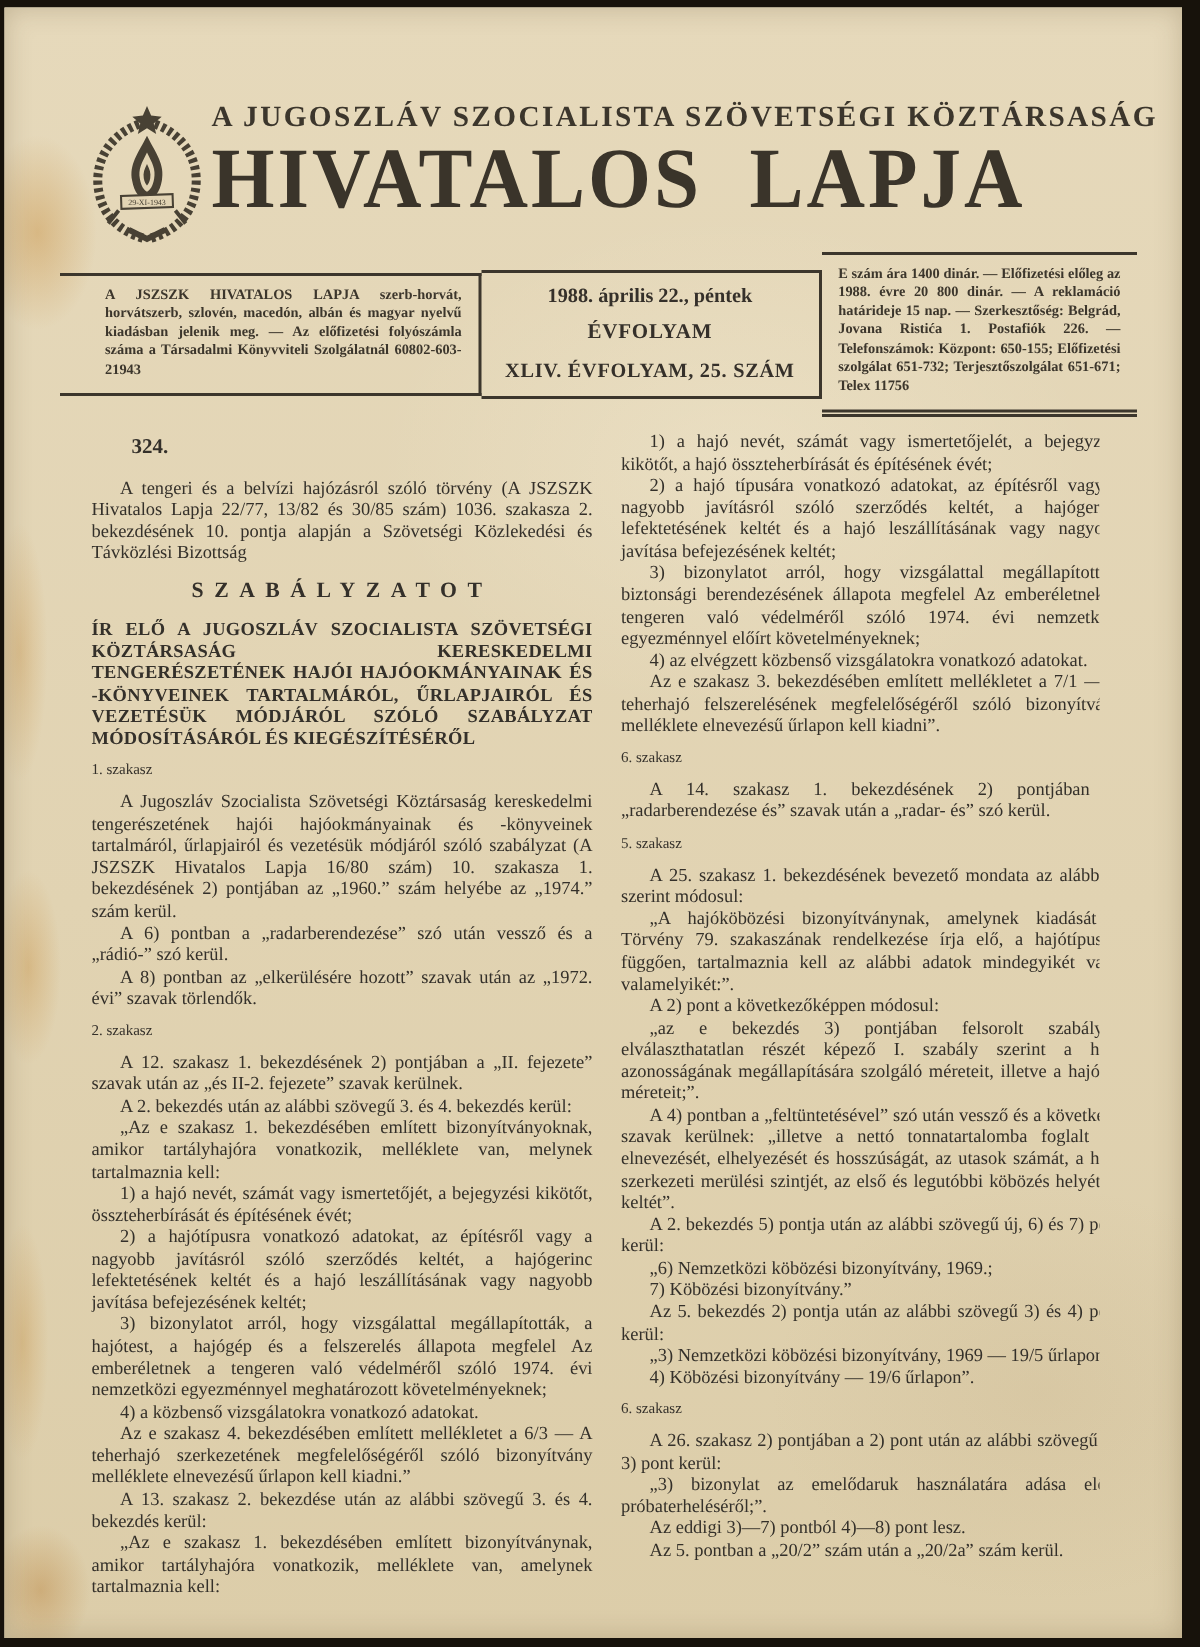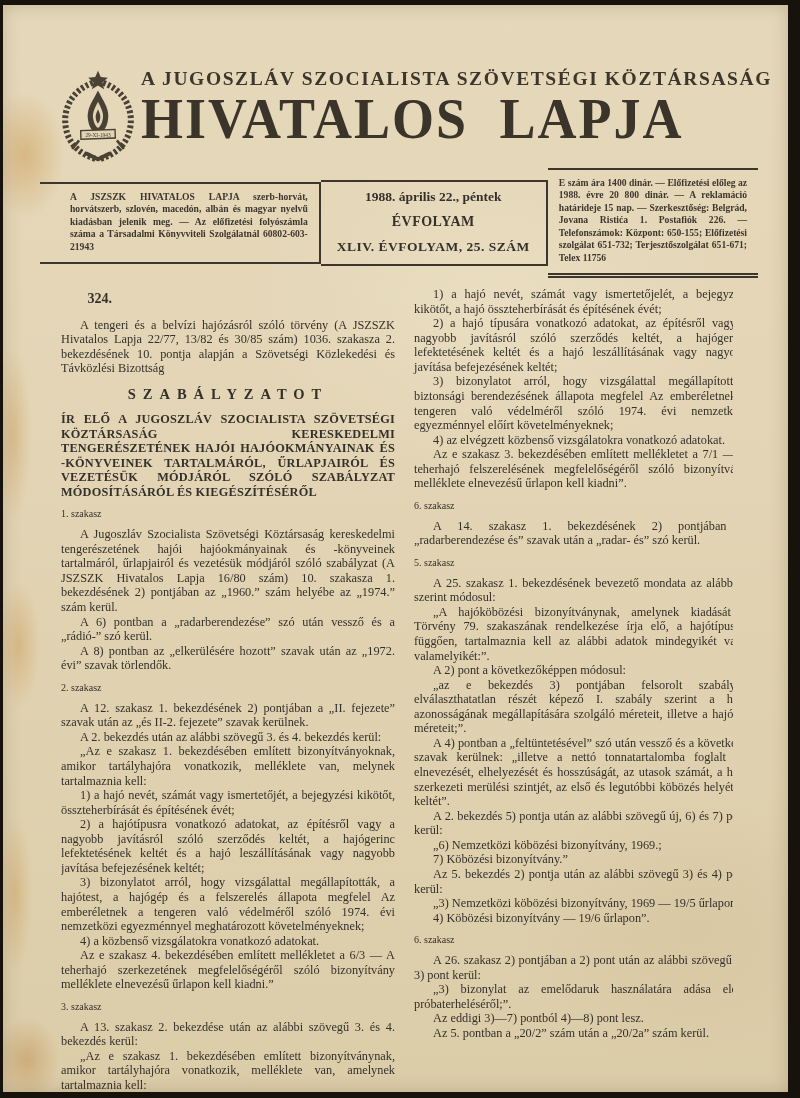--- a/index.html
+++ b/index.html
@@ -113,21 +113,20 @@
           <p>A 8) pontban az „elkerülésére hozott” szavak után az „1972. évi” szavak törlendők.</p>
           <p class="sect">2. szakasz</p>
           <p>A 12. szakasz 1. bekezdésének 2) pontjában a „II. fejezete” szavak után az „és II-2. fejezete” szavak kerülnek.</p>
           <p>A 2. bekezdés után az alábbi szövegű 3. és 4. bekezdés kerül:</p>
           <p>„Az e szakasz 1. bekezdésében említett bizonyítványoknak, amikor tartályhajóra vonatkozik, melléklete van, melynek tartalmaznia kell:</p>
           <p>1) a hajó nevét, számát vagy ismertetőjét, a bejegyzési kikötőt, összteherbírását és építésének évét;</p>
           <p>2) a hajótípusra vonatkozó adatokat, az építésről vagy a nagyobb javításról szóló szerződés keltét, a hajógerinc lefektetésének keltét és a hajó leszállításának vagy nagyobb javítása befejezésének keltét;</p>
           <p>3) bizonylatot arról, hogy vizsgálattal megállapították, a hajótest, a hajógép és a felszerelés állapota megfelel Az emberéletnek a tengeren való védelméről szóló 1974. évi nemzetközi egyezménnyel meghatározott követelményeknek;</p>
           <p>4) a közbenső vizsgálatokra vonatkozó adatokat.</p>
           <p>Az e szakasz 4. bekezdésében említett mellékletet a 6/3 — A teherhajó szerkezetének megfelelőségéről szóló bizonyítvány melléklete elnevezésű űrlapon kell kiadni.”</p>
-          <p class="sect">3. szakasz</p>
           <p>A 13. szakasz 2. bekezdése után az alábbi szövegű 3. és 4. bekezdés kerül:</p>
           <p>„Az e szakasz 1. bekezdésében említett bizonyítványnak, amikor tartályhajóra vonatkozik, melléklete van, amelynek tartalmaznia kell:</p>
         </div>
       <div class="col" id="col-right">
           <p>1) a hajó nevét, számát vagy ismertetőjelét, a bejegyzési kikötőt, a hajó összteherbírását és építésének évét;</p>
           <p>2) a hajó típusára vonatkozó adatokat, az építésről vagy a nagyobb javításról szóló szerződés keltét, a hajógerinc lefektetésének keltét és a hajó leszállításának vagy nagyobb javítása befejezésének keltét;</p>
           <p>3) bizonylatot arról, hogy vizsgálattal megállapították, biztonsági berendezésének állapota megfelel Az emberéletnek a tengeren való védelméről szóló 1974. évi nemzetközi egyezménnyel előírt követelményeknek;</p>
           <p>4) az elvégzett közbenső vizsgálatokra vonatkozó adatokat.</p>
           <p>Az e szakasz 3. bekezdésében említett mellékletet a 7/1 — A teherhajó felszerelésének megfelelőségéről szóló bizonyítvány melléklete elnevezésű űrlapon kell kiadni”.</p>
           <p class="sect">6. szakasz</p>

